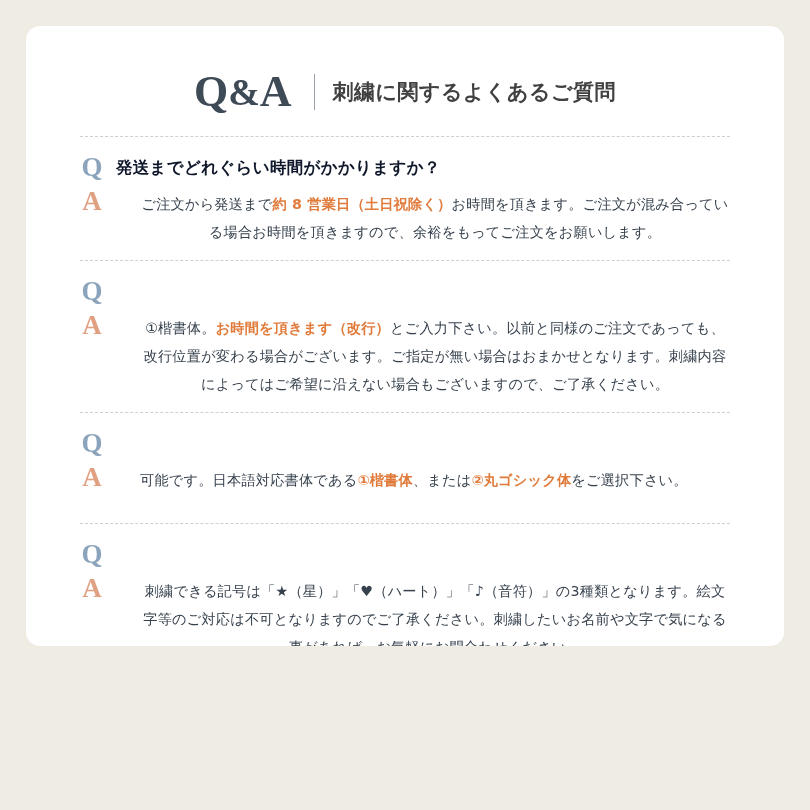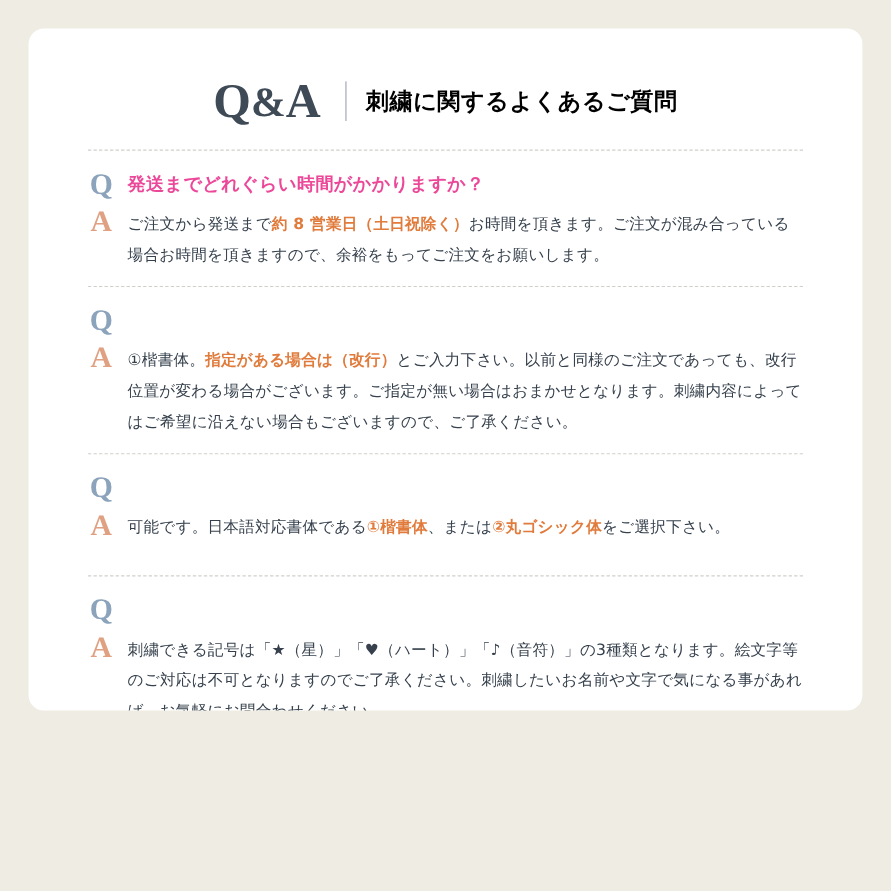--- a/index.html
+++ b/index.html
@@ -53,21 +53,21 @@
     display: inline-block;
     width: 1px;
     height: 36px;
     background: #9aa3ad;
     margin: 0 18px 0 22px;
   }
   .hdr-sub {
     font-family: "DejaVu Sans", sans-serif;
     font-size: 21px;
     font-weight: 700;
-    color: #000000;
+    color: #404040;
     letter-spacing: 0.5px;
   }
   
   .qa-list {
     padding: 0 6px;
   }
   .qa-item {
     border-top: 1px dashed #cfcfcb;
     padding: 16px 0 14px 0;
   }
@@ -106,33 +106,34 @@
     width: 24px;
     flex: 0 0 24px;
     text-align: center;
     position: relative;
     top: 0px;
   }
   .q-text {
     font-family: "DejaVu Sans", sans-serif;
     font-size: 16.5px;
     font-weight: 700;
-    color: #ec4899;
+    color: #0f172a;
     line-height: 1.45;
     letter-spacing: 0.3px;
     padding-top: 3px;
   }
   .a-text {
     font-family: "DejaVu Sans", sans-serif;
     font-size: 14.2px;
     color: #36414d;
     line-height: 1.95;
     letter-spacing: 0.2px;
     padding-top: 3px;
-    text-align: left;
+    text-align: center;
+    margin-left: 24px;
   }
   .hl {
     color: #e07b3c;
     font-weight: 700;
   }
   .spacer-gap {
     height: 14px;
   }
 </style>
 </head>
@@ -157,21 +158,21 @@
             <span class="mark-a">A</span>
             <div class="a-text"><span>ご注文から発送まで</span><span class="hl">約 8 営業日（土日祝除く）</span><span>お時間を頂きます。ご注文が混み合っている場合お時間を頂きますので、余裕をもってご注文をお願いします。</span></div>
           </div>
         </div>
         <div class="qa-item">
           <div class="q-row">
             <span class="mark-q">Q</span>
           </div>
           <div class="a-row">
             <span class="mark-a">A</span>
-            <div class="a-text"><span>①楷書体。</span><span class="hl">指定がある場合は（改行）</span><span>とご入力下さい。以前と同様のご注文であっても、改行位置が変わる場合がございます。ご指定が無い場合はおまかせとなります。刺繍内容によってはご希望に沿えない場合もございますので、ご了承ください。</span></div>
+            <div class="a-text"><span>①楷書体。</span><span class="hl">お時間を頂きます（改行）</span><span>とご入力下さい。以前と同様のご注文であっても、改行位置が変わる場合がございます。ご指定が無い場合はおまかせとなります。刺繍内容によってはご希望に沿えない場合もございますので、ご了承ください。</span></div>
           </div>
         </div>
         <div class="qa-item">
           <div class="q-row">
             <span class="mark-q">Q</span>
           </div>
           <div class="a-row">
             <span class="mark-a">A</span>
             <div class="a-text"><span>可能です。日本語対応書体である</span><span class="hl">①楷書体</span><span>、または</span><span class="hl">②丸ゴシック体</span><span>をご選択下さい。</span></div>
           </div>

